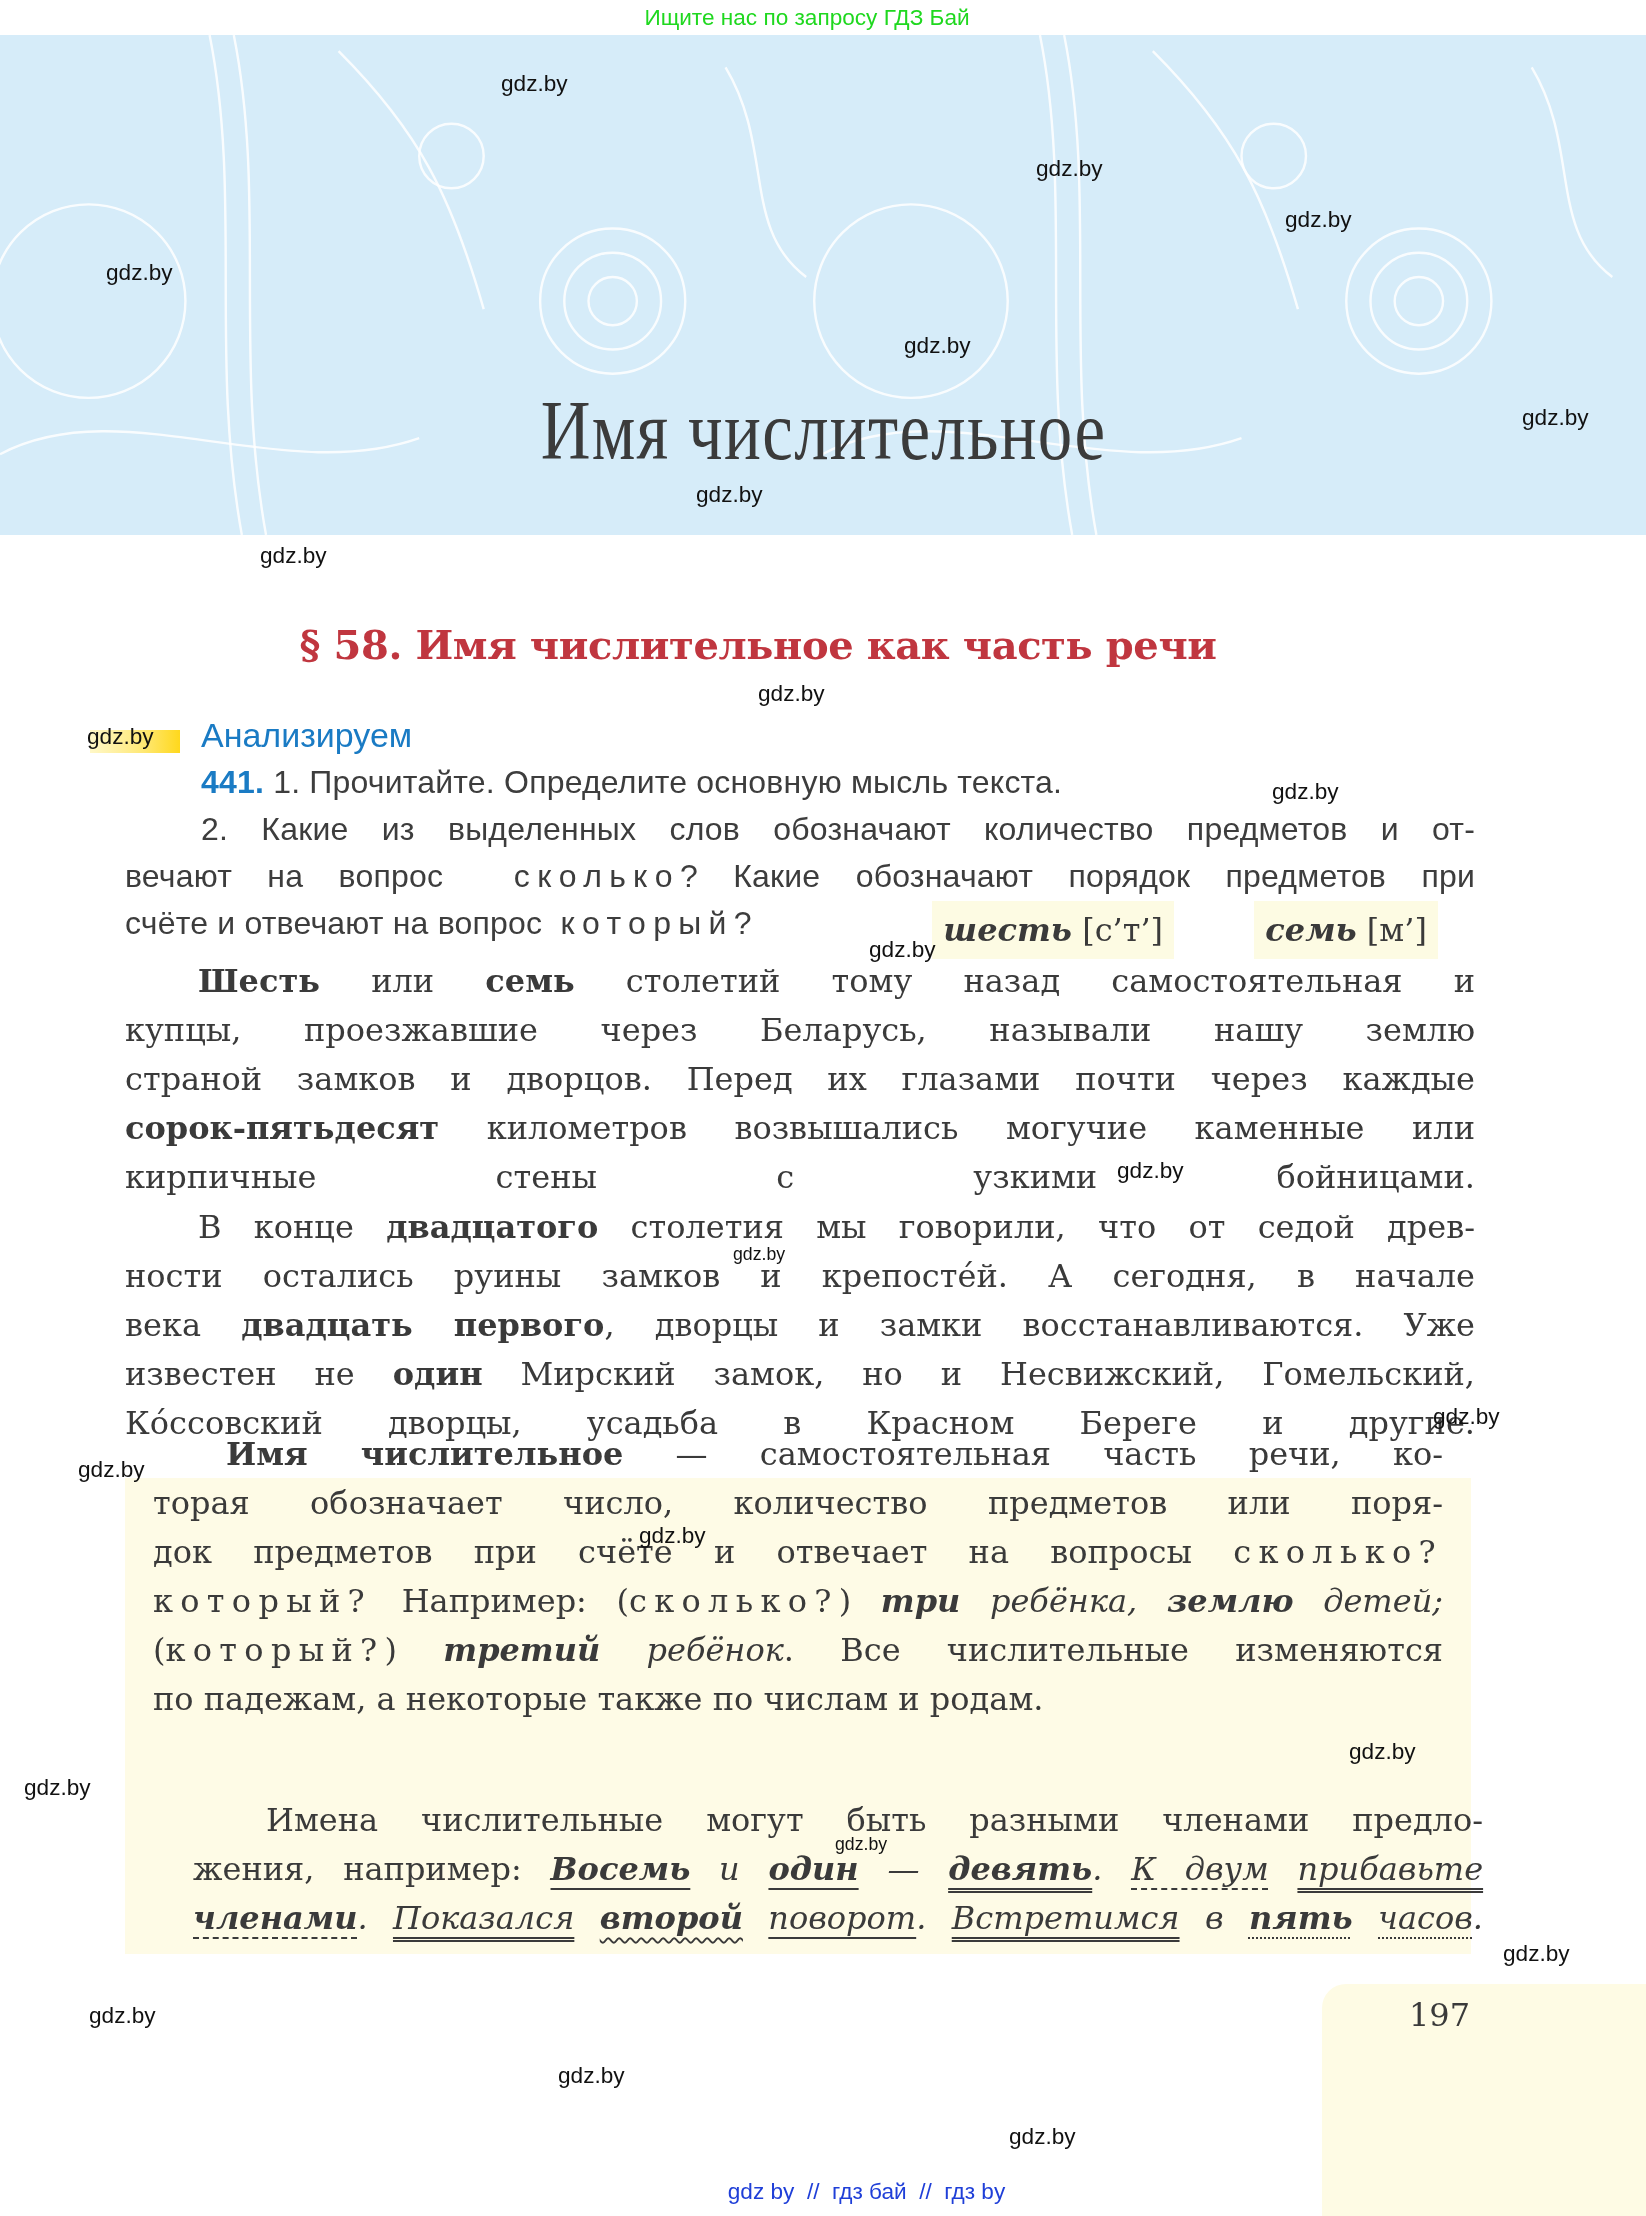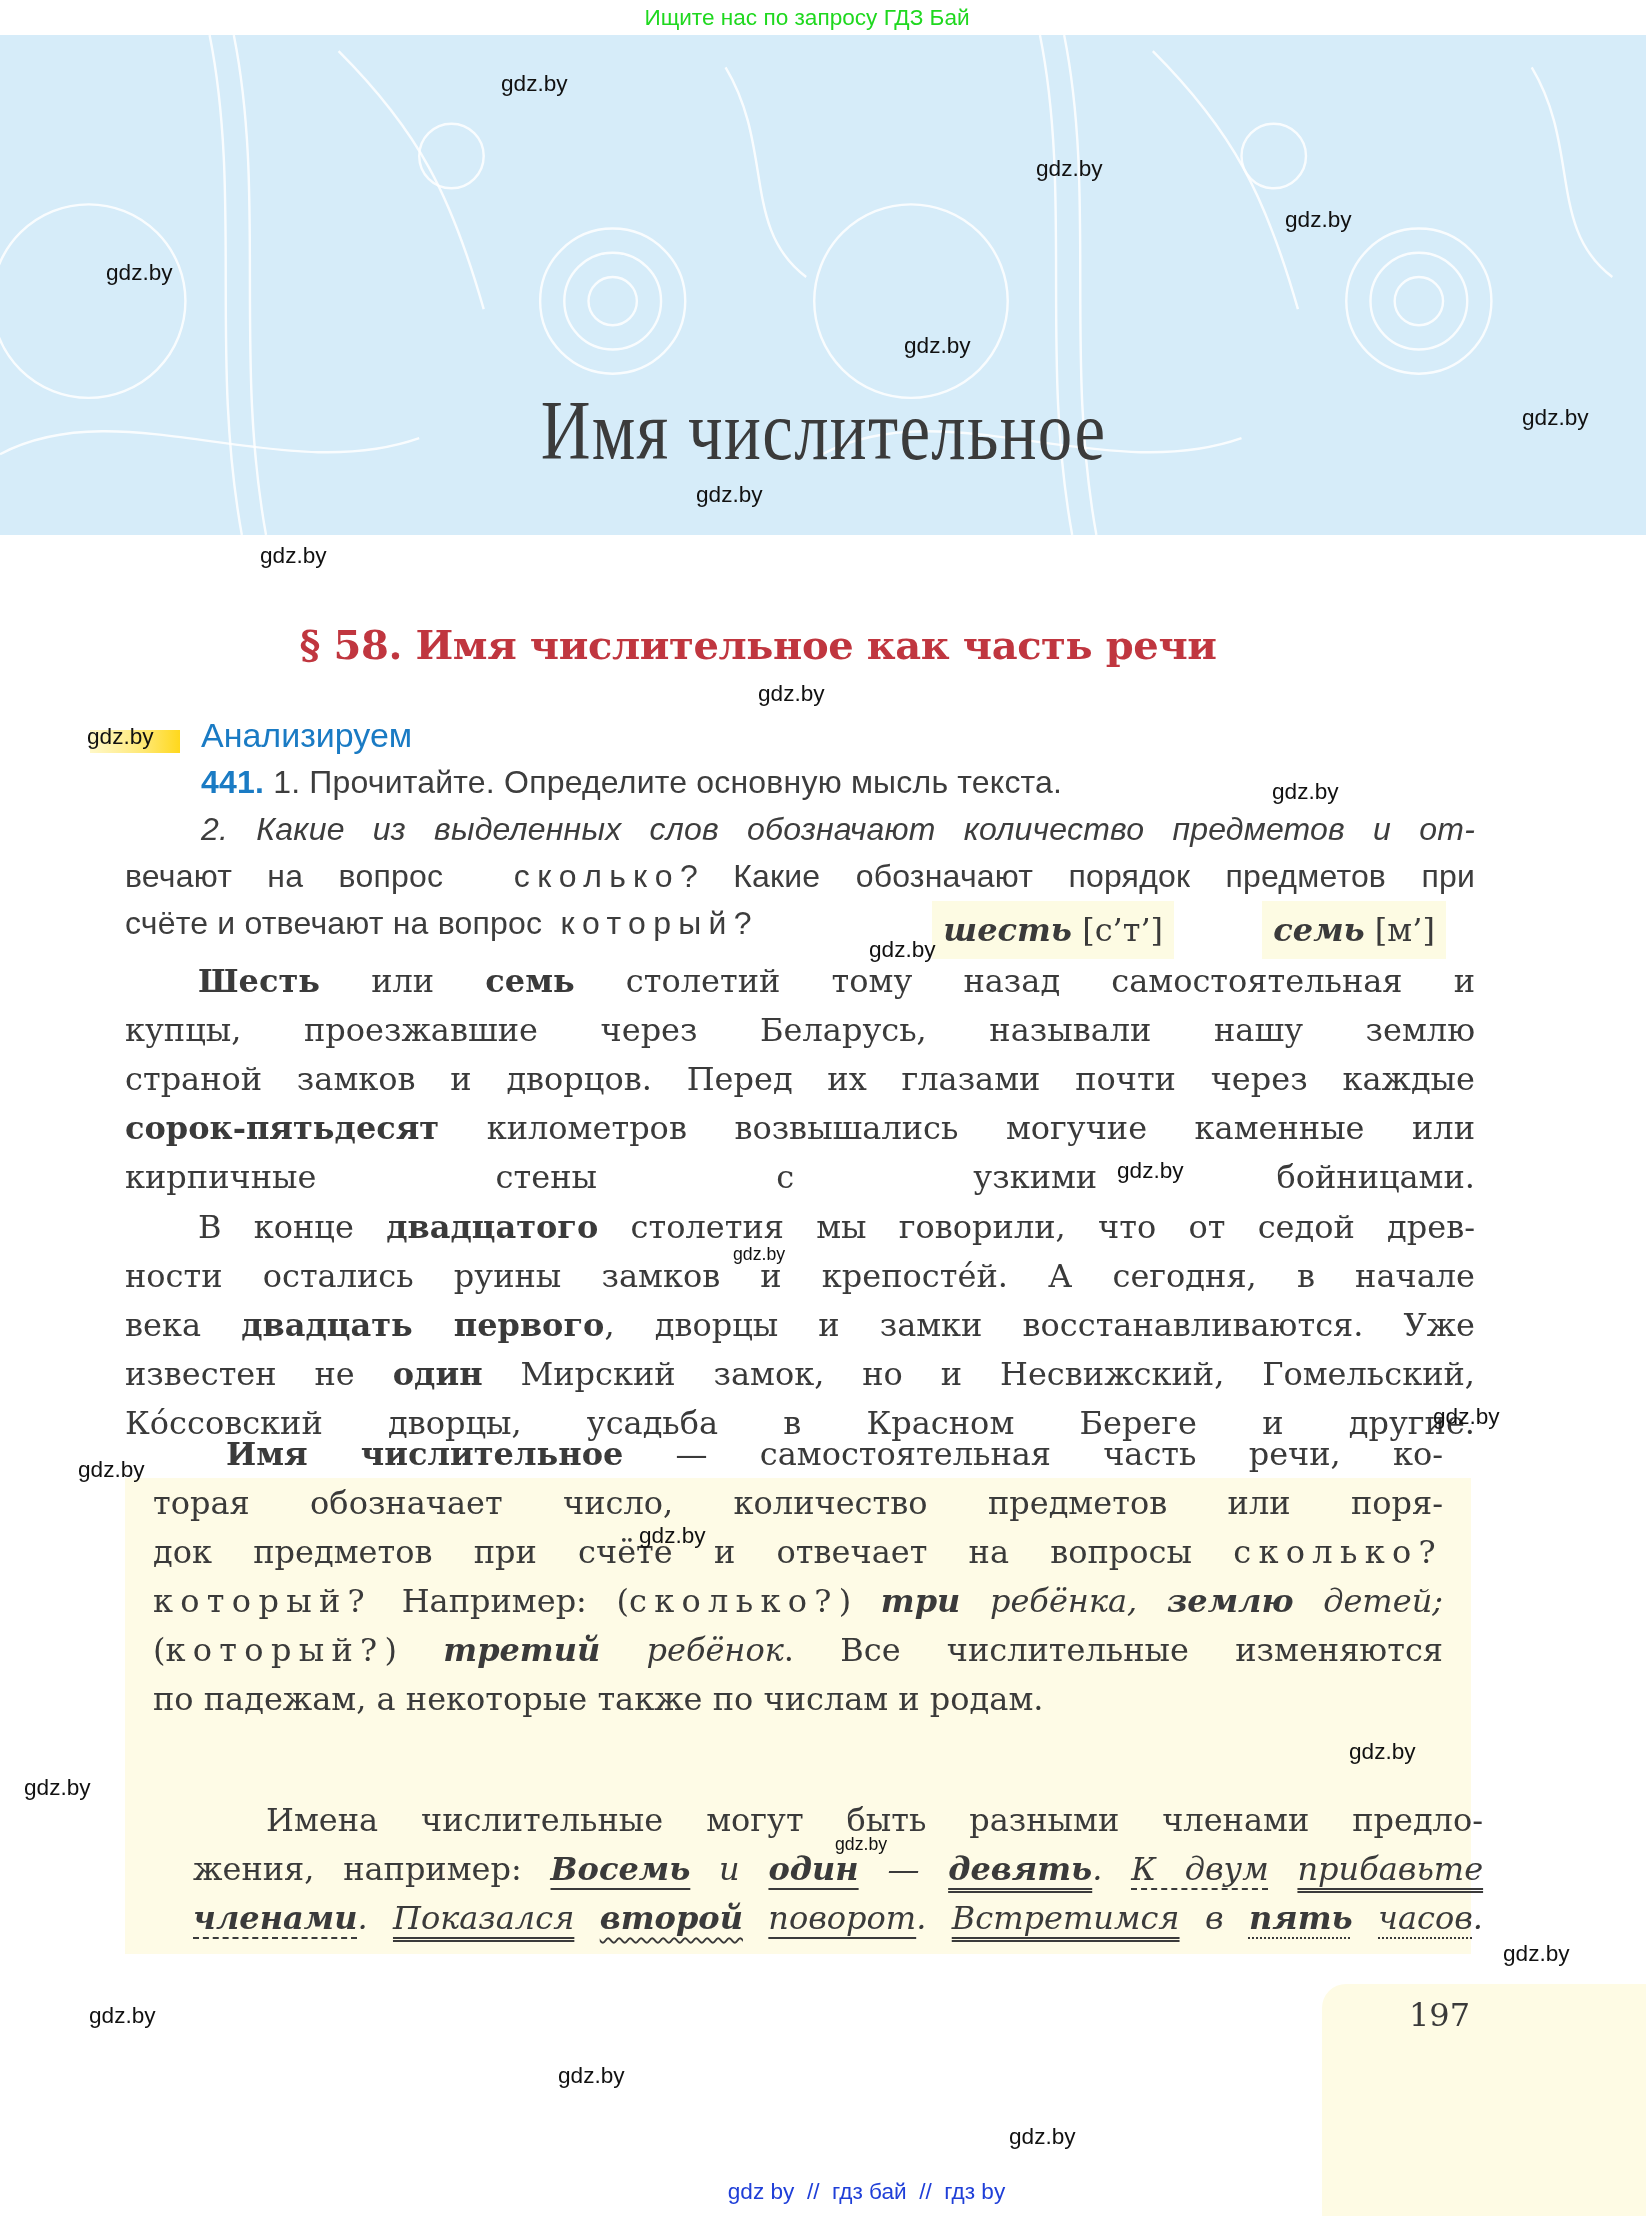--- a/index.html
+++ b/index.html
@@ -123,27 +123,27 @@
   <div class="chapter-title">Имя числительное</div>
 </div>
 
 <div class="section-title">§ 58. Имя числительное как часть речи</div>
 
 <div class="rubric-marker"></div>
 <div class="rubric">Анализируем</div>
 
 <div class="task" style="top:759px;">
   <span class="line" style="padding-left:76px;"><span class="num">441.</span> <span>1. Прочитайте. Определите основную мысль текста.</span></span>
-  <span class="line j" style="padding-left:76px;font-style:italic;">2. Какие из выделенных слов обозначают количество предметов и от-</span>
+  <span class="line j" style="padding-left:76px;">2. Какие из выделенных слов обозначают количество предметов и от-</span>
   <span class="line j"><span>вечают на вопрос</span>&nbsp; <span class="spaced">сколько</span><span>? Какие обозначают порядок предметов при</span></span>
   <span class="line"><span>счёте и отвечают на вопрос</span>&nbsp; <span class="spaced">который</span><span>?</span></span>
 </div>
 
 <div class="note-chip" style="left:932px;"><i>шесть</i> <span>[с’т’]</span></div>
-<div class="note-chip" style="left:1254px;margin-left:8px;"><i>семь</i> <span>[м’]</span></div>
+<div class="note-chip" style="left:1254px;"><i>семь</i> <span>[м’]</span></div>
 
 <div class="text-block" style="top:957px;">
   <span class="line j indent"><b>Шесть</b><span> или </span><b>семь</b><span> столетий тому назад самостоятельная и</span></span>
   <span class="line j">купцы, проезжавшие через Беларусь, называли нашу землю</span>
   <span class="line j">страной замков и дворцов. Перед их глазами почти через каждые</span>
   <span class="line j"><b>сорок-пятьдесят</b><span> километров возвышались могучие каменные или</span></span>
   <span class="line">кирпичные стены с узкими бойницами.</span>
 </div>
 <div class="text-block" style="top:1203px;">
   <span class="line j indent"><span>В конце </span><b>двадцатого</b><span> столетия мы говорили, что от седой древ-</span></span>

